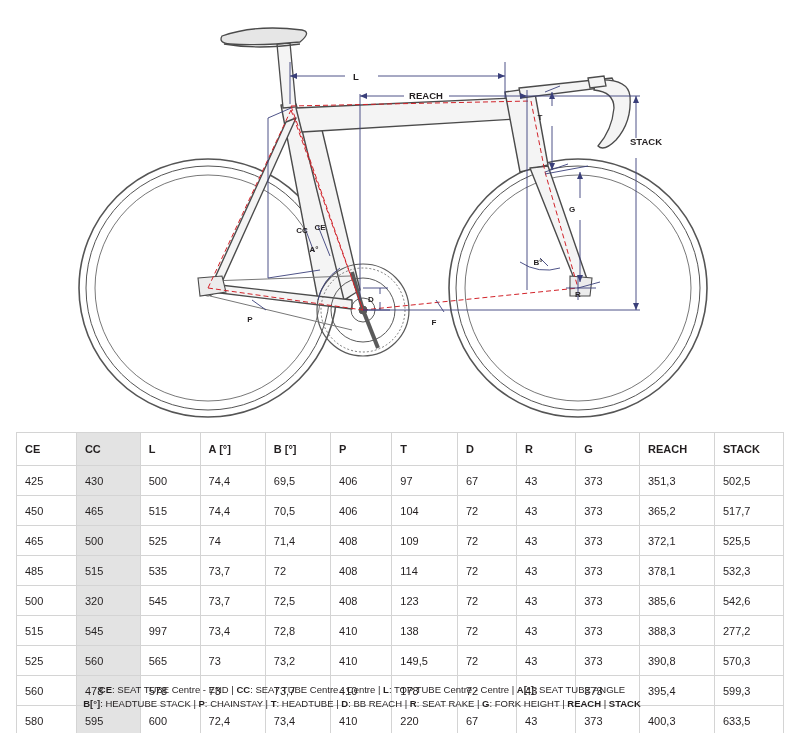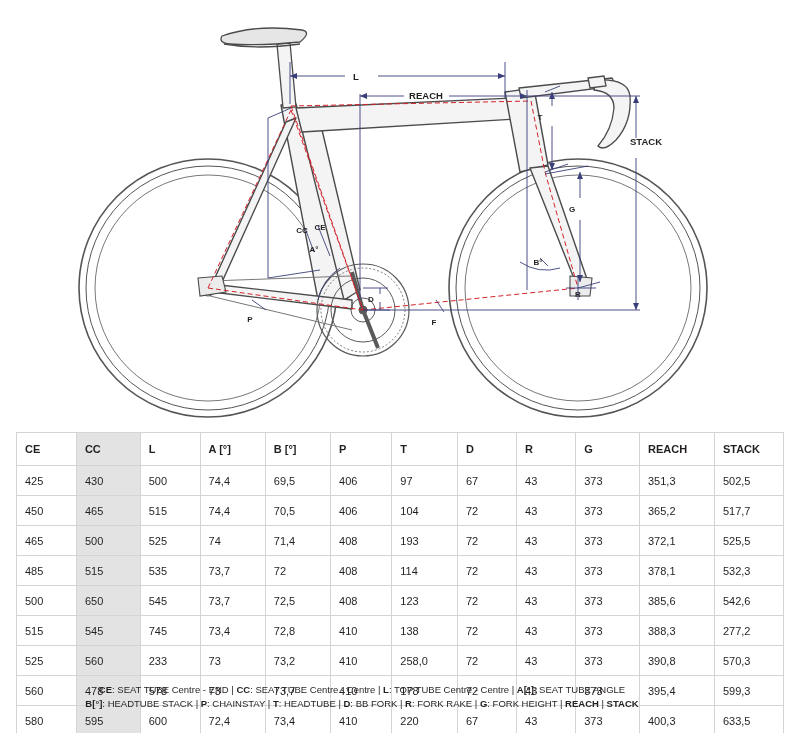--- a/index.html
+++ b/index.html
@@ -321,21 +321,21 @@
           <td>365,2</td>
           <td>517,7</td>
         </tr>
         <tr>
           <td>465</td>
           <td class="col-cc">500</td>
           <td>525</td>
           <td>74</td>
           <td>71,4</td>
           <td>408</td>
-          <td>193</td>
+          <td>109</td>
           <td>72</td>
           <td>43</td>
           <td>373</td>
           <td>372,1</td>
           <td>525,5</td>
         </tr>
         <tr>
           <td>485</td>
           <td class="col-cc">515</td>
           <td>535</td>
@@ -344,54 +344,54 @@
           <td>408</td>
           <td>114</td>
           <td>72</td>
           <td>43</td>
           <td>373</td>
           <td>378,1</td>
           <td>532,3</td>
         </tr>
         <tr>
           <td>500</td>
-          <td class="col-cc">650</td>
+          <td class="col-cc">320</td>
           <td>545</td>
           <td>73,7</td>
           <td>72,5</td>
           <td>408</td>
           <td>123</td>
           <td>72</td>
           <td>43</td>
           <td>373</td>
           <td>385,6</td>
           <td>542,6</td>
         </tr>
         <tr>
           <td>515</td>
           <td class="col-cc">545</td>
-          <td>745</td>
+          <td>997</td>
           <td>73,4</td>
           <td>72,8</td>
           <td>410</td>
           <td>138</td>
           <td>72</td>
           <td>43</td>
           <td>373</td>
           <td>388,3</td>
           <td>277,2</td>
         </tr>
         <tr>
           <td>525</td>
           <td class="col-cc">560</td>
-          <td>233</td>
+          <td>565</td>
           <td>73</td>
           <td>73,2</td>
           <td>410</td>
-          <td>258,0</td>
+          <td>149,5</td>
           <td>72</td>
           <td>43</td>
           <td>373</td>
           <td>390,8</td>
           <td>570,3</td>
         </tr>
         <tr>
           <td>560</td>
           <td class="col-cc">478</td>
           <td>578</td>
@@ -433,23 +433,23 @@
       <span> | </span>
       <b>A[°]</b><span>: SEAT TUBE ANGLE</span>
     </span>
     <span class="legend-line">
       <b>B[°]</b><span>: HEADTUBE STACK</span>
       <span> | </span>
       <b>P</b><span>: CHAINSTAY</span>
       <span> | </span>
       <b>T</b><span>: HEADTUBE</span>
       <span> | </span>
-      <b>D</b><span>: BB FORK</span>
-      <span> | </span>
-      <b>R</b><span>: FORK RAKE</span>
+      <b>D</b><span>: BB REACH</span>
+      <span> | </span>
+      <b>R</b><span>: SEAT RAKE</span>
       <span> | </span>
       <b>G</b><span>: FORK HEIGHT</span>
       <span> | </span>
       <b>REACH</b>
       <span> | </span>
       <b>STACK</b>
     </span>
   </div>
 
 </div>

